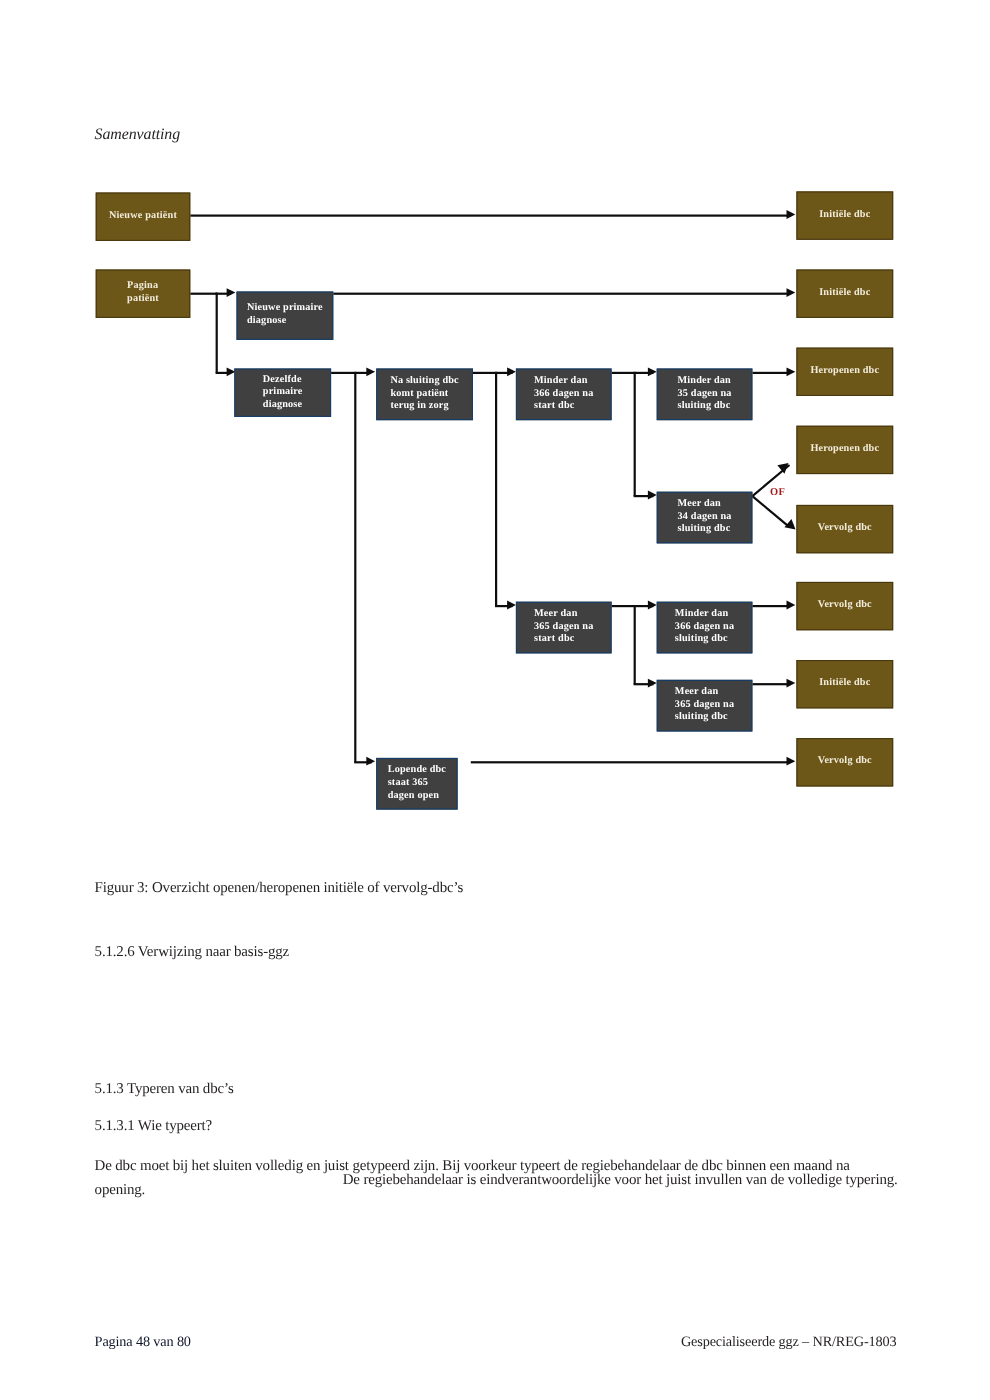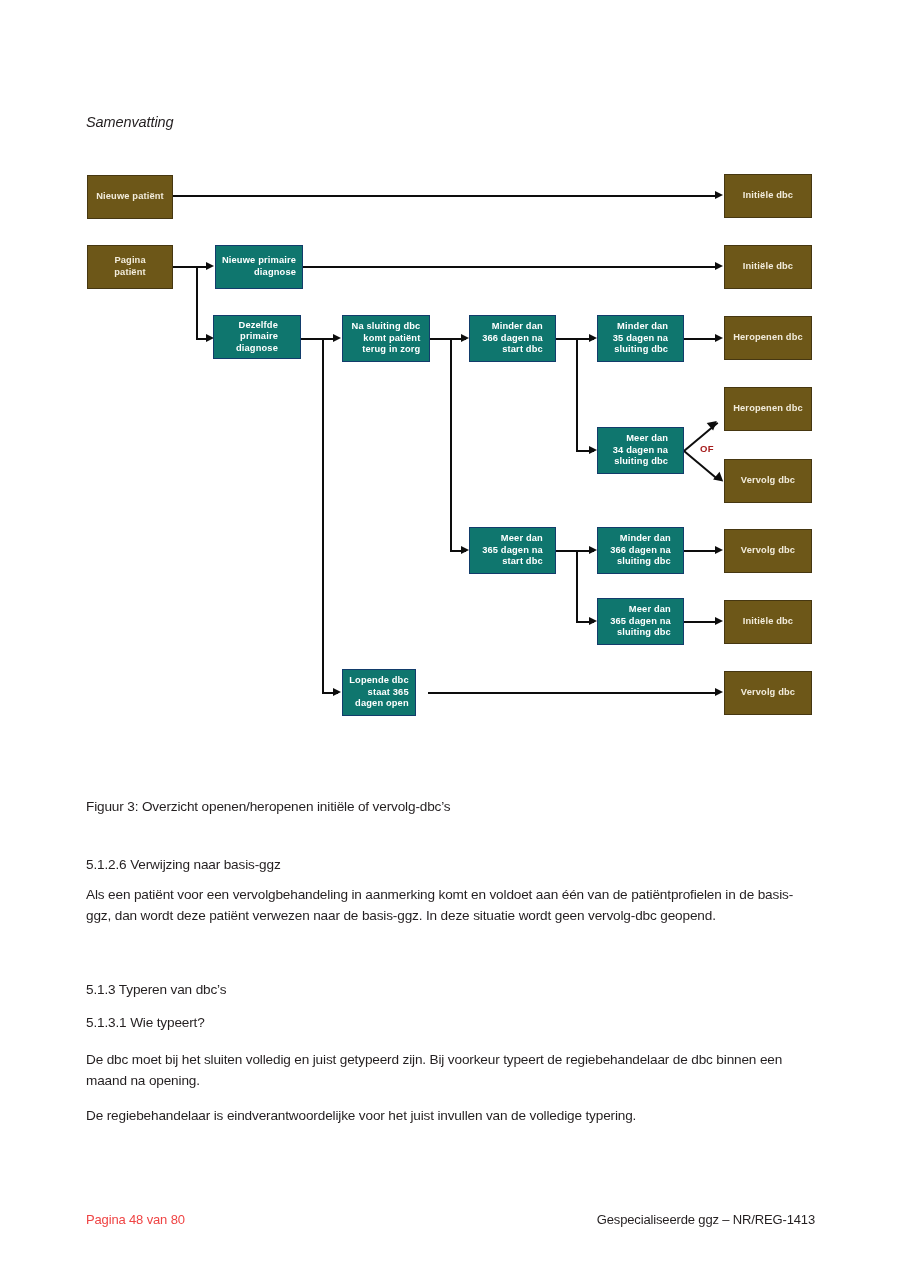--- a/index.html
+++ b/index.html
@@ -12,20 +12,21 @@
     height: 1273px;
     position: relative;
     font-family: "Liberation Sans", sans-serif;
     color: #231f20;
     overflow: hidden;
   }
 
   .page {
     position: absolute;
     inset: 0;
+    font-family: Liberation Serif, serif;
   }
 
   
   .samenvatting {
     position: absolute;
     left: 86px;
     top: 114px;
     font-style: italic;
     font-size: 14.5px;
     letter-spacing: -0.1px;
@@ -39,32 +40,33 @@
     top: 0;
     width: 900px;
     height: 760px;
   }
   .node {
     position: absolute;
     box-sizing: border-box;
     display: flex;
     align-items: center;
     justify-content: center;
-    text-align: right;
+    text-align: left;
     font-weight: bold;
     font-size: 9.3px;
     line-height: 11.6px;
     letter-spacing: 0.15px;
     color: #f4efe2;
     padding: 2px 3px;
   }
   .node.blue {
-    background: #0f766e;
+    background: #404040;
     border: 1px solid #123c6b;
     color: #ffffff;
+    margin-top: 20px;
   }
   .node.brown {
     background: #6d5718;
     border: 1px solid #463711;
     color: #f2ecdc;
   }
   .node .lbl { display: block; white-space: pre-line; }
 
   .line {
     position: absolute;
@@ -128,21 +130,21 @@
     color: #231f20;
   }
 
   
   .footer-left {
     position: absolute;
     left: 86px;
     top: 1212px;
     font-size: 13px;
     letter-spacing: -0.15px;
-    color: #ef4444;
+    color: #0f172a;
   }
   .footer-right {
     position: absolute;
     right: 85px;
     top: 1212px;
     font-size: 13px;
     letter-spacing: -0.15px;
     color: #231f20;
   }
 </style>
@@ -309,27 +311,26 @@
     <div class="node brown" style="left:724px; top:671px; width:88px; height:44px;">
       <span class="lbl">Vervolg dbc</span>
     </div>
 
   </div>
 
   <div class="caption">Figuur 3: Overzicht openen/heropenen initiële of vervolg-dbc’s</div>
 
   <div class="h3" style="top:857px;">5.1.2.6 Verwijzing naar basis-ggz</div>
 
-  <div class="para" style="top:885px;">Als een patiënt voor een vervolgbehandeling in aanmerking komt en voldoet aan één van de patiëntprofielen in de basis-ggz, dan wordt deze patiënt verwezen naar de basis-ggz. In deze situatie wordt geen vervolg-dbc geopend.</div>
 
   <div class="h3" style="top:982px;">5.1.3 Typeren van dbc’s</div>
 
   <div class="h3" style="top:1015px;text-align:right;">5.1.3.1 Wie typeert?</div>
 
   <div class="para" style="top:1050px;">De dbc moet bij het sluiten volledig en juist getypeerd zijn. Bij voorkeur typeert de regiebehandelaar de dbc binnen een maand na opening.</div>
 
-  <div class="para" style="top:1106px;">De regiebehandelaar is eindverantwoordelijke voor het juist invullen van de volledige typering.</div>
+  <div class="para" style="top:1062px;text-align:right;">De regiebehandelaar is eindverantwoordelijke voor het juist invullen van de volledige typering.</div>
 
   <div class="footer-left">Pagina 48 van 80</div>
 
-  <div class="footer-right">Gespecialiseerde ggz – NR/REG-1413</div>
+  <div class="footer-right">Gespecialiseerde ggz – NR/REG-1803</div>
 
 </div>
 
 </body></html>

